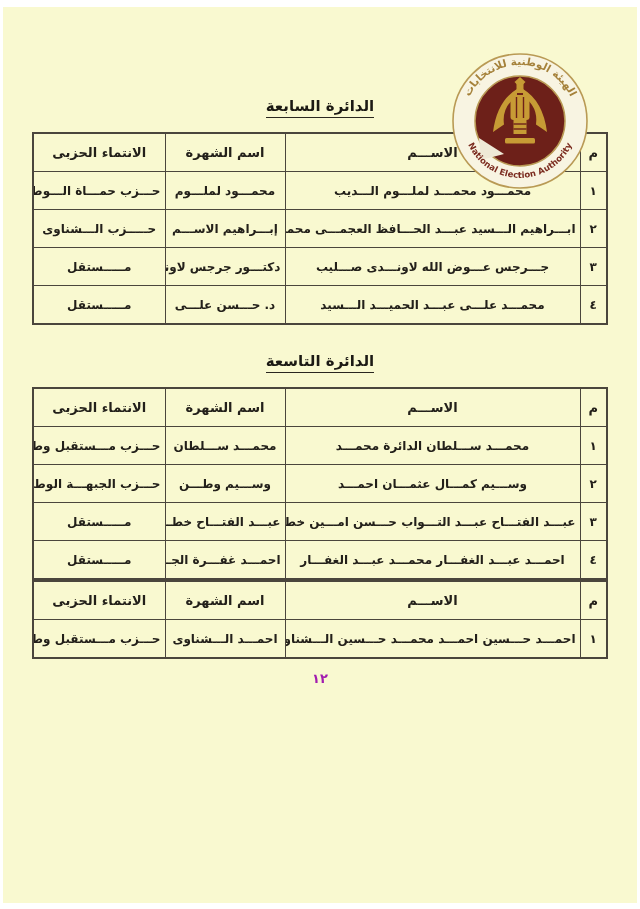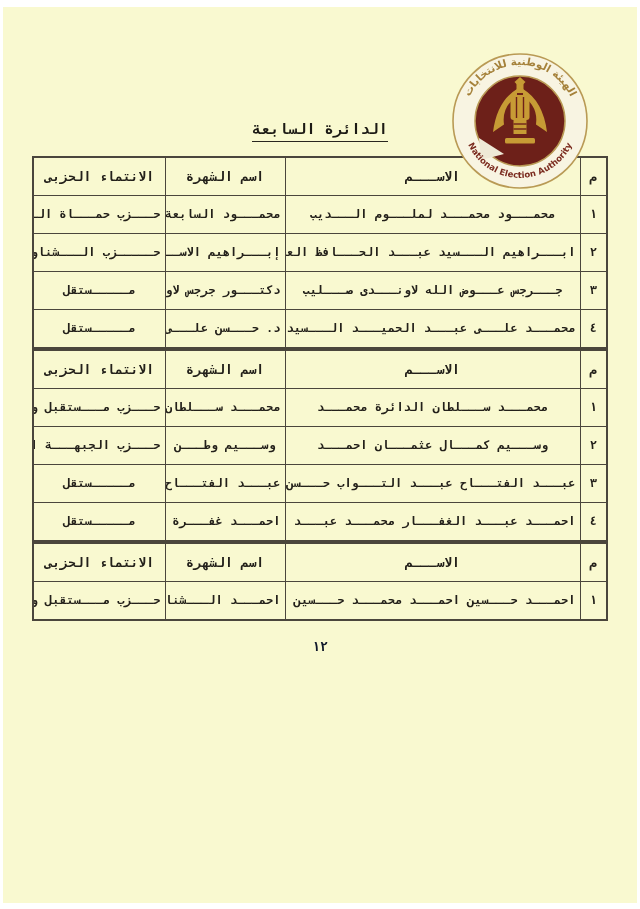--- a/index.html
+++ b/index.html
@@ -7,21 +7,21 @@
     width:640px;height:909px;background:#ffffff;
     font-family:"DejaVu Sans", sans-serif;position:relative;overflow:hidden;
   }
   .page{
     position:absolute;top:7px;left:3px;right:3px;bottom:6px;
     background:#f9f9d0;direction:rtl;color:#23201a;
   }
   .seal{
     position:absolute;top:44px;right:47px;width:140px;height:140px;
   }
-  .content{padding-top:113px;font-family:Liberation Mono, monospace;}
+  .content{padding-top:89px;}
   .section-title{
     text-align:center;margin:0 0 14px 0;
   }
   .section-title span{
     display:inline-block;font-size:15px;font-weight:bold;color:#1c1a14;
     border-bottom:1.6px solid #2a271f;padding-bottom:2px;letter-spacing:0.5px;
   }
   .sec2 .section-title, .sec3 .section-title{margin-top:26px;}
   table.roster{
     width:574px;margin:0 auto;border-collapse:collapse;table-layout:fixed;
@@ -31,21 +31,21 @@
     border:1px solid #4b463c;overflow:hidden;white-space:nowrap;
     font-weight:bold;color:#23201a;
   }
   table.roster th{height:35px;font-size:13px;text-align:center;margin-top:24px;}
   table.roster td{height:37px;font-size:12px;text-align:center;padding:0 4px;}
   col.c-num{width:27px;}
   col.c-name{width:295px;}
   col.c-known{width:120px;}
   col.c-party{width:132px;}
   .page-number{
-    text-align:center;margin-top:18px;font-size:13px;font-weight:bold;color:#0f172a;
+    text-align:center;margin-top:12px;font-size:13px;font-weight:bold;color:#a21caf;
     letter-spacing:2px;
   }
 </style>
 </head>
 <body>
 
 <div class="page">
 
   <div class="seal">
     <svg viewBox="0 0 140 140" width="140" height="140">
@@ -96,21 +96,21 @@
         <tbody>
             <tr>
           <th>م</th>
           <th>الاســـم</th>
           <th>اسم الشهرة</th>
           <th>الانتماء الحزبى</th>
         </tr>
         <tr>
           <td>١</td>
           <td>محمـــود محمـــد لملـــوم الـــديب</td>
-          <td>محمـــود السابعة</td>
+          <td>محمـــود لملـــوم</td>
           <td>حـــزب حمـــاة الـــوطن</td>
         </tr>
         <tr>
           <td>٢</td>
           <td>ابـــراهيم الـــسيد عبـــد الحـــافظ العجمـــى محمـــد</td>
           <td>إبـــراهيم الاســـم</td>
           <td>حـــــزب الـــشناوى</td>
         </tr>
         <tr>
           <td>٣</td>
@@ -122,20 +122,23 @@
           <td>٤</td>
           <td>محمـــد علـــى عبـــد الحميـــد الـــسيد</td>
           <td>د. حـــسن علـــى</td>
           <td>مـــــستقل</td>
         </tr>
       </tbody>
         </table>
     </div>
 
     <div class="sec2">
+      <div class="section-title">
+        <span>الدائرة التاسعة</span>
+      </div>
       <table class="roster">
         <colgroup>
             <col class="c-num">
             <col class="c-name">
             <col class="c-known">
             <col class="c-party">
           </colgroup>
         <tbody>
             <tr>
           <th>م</th>

